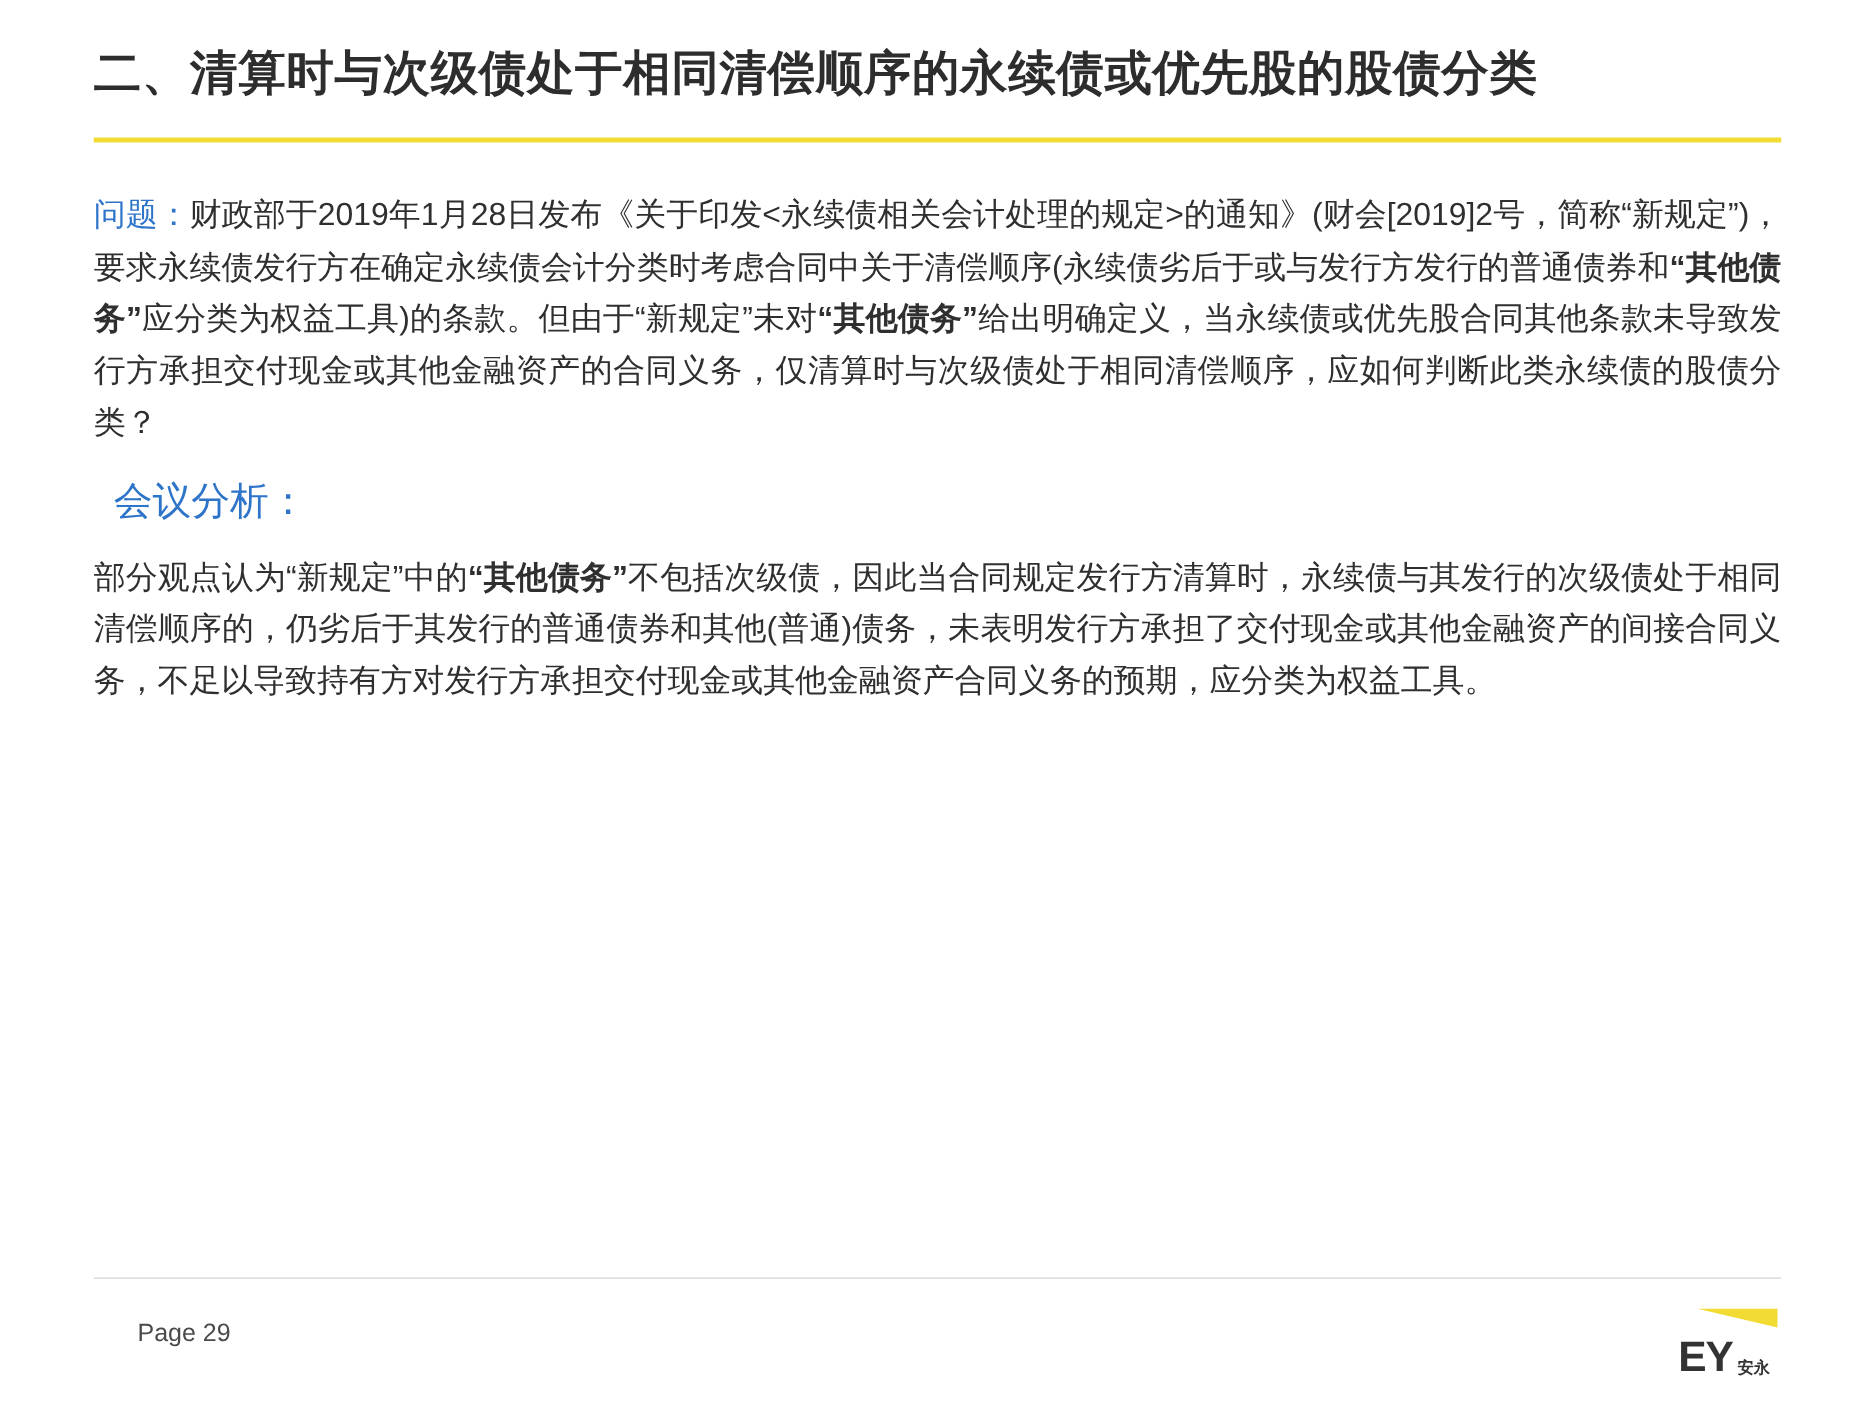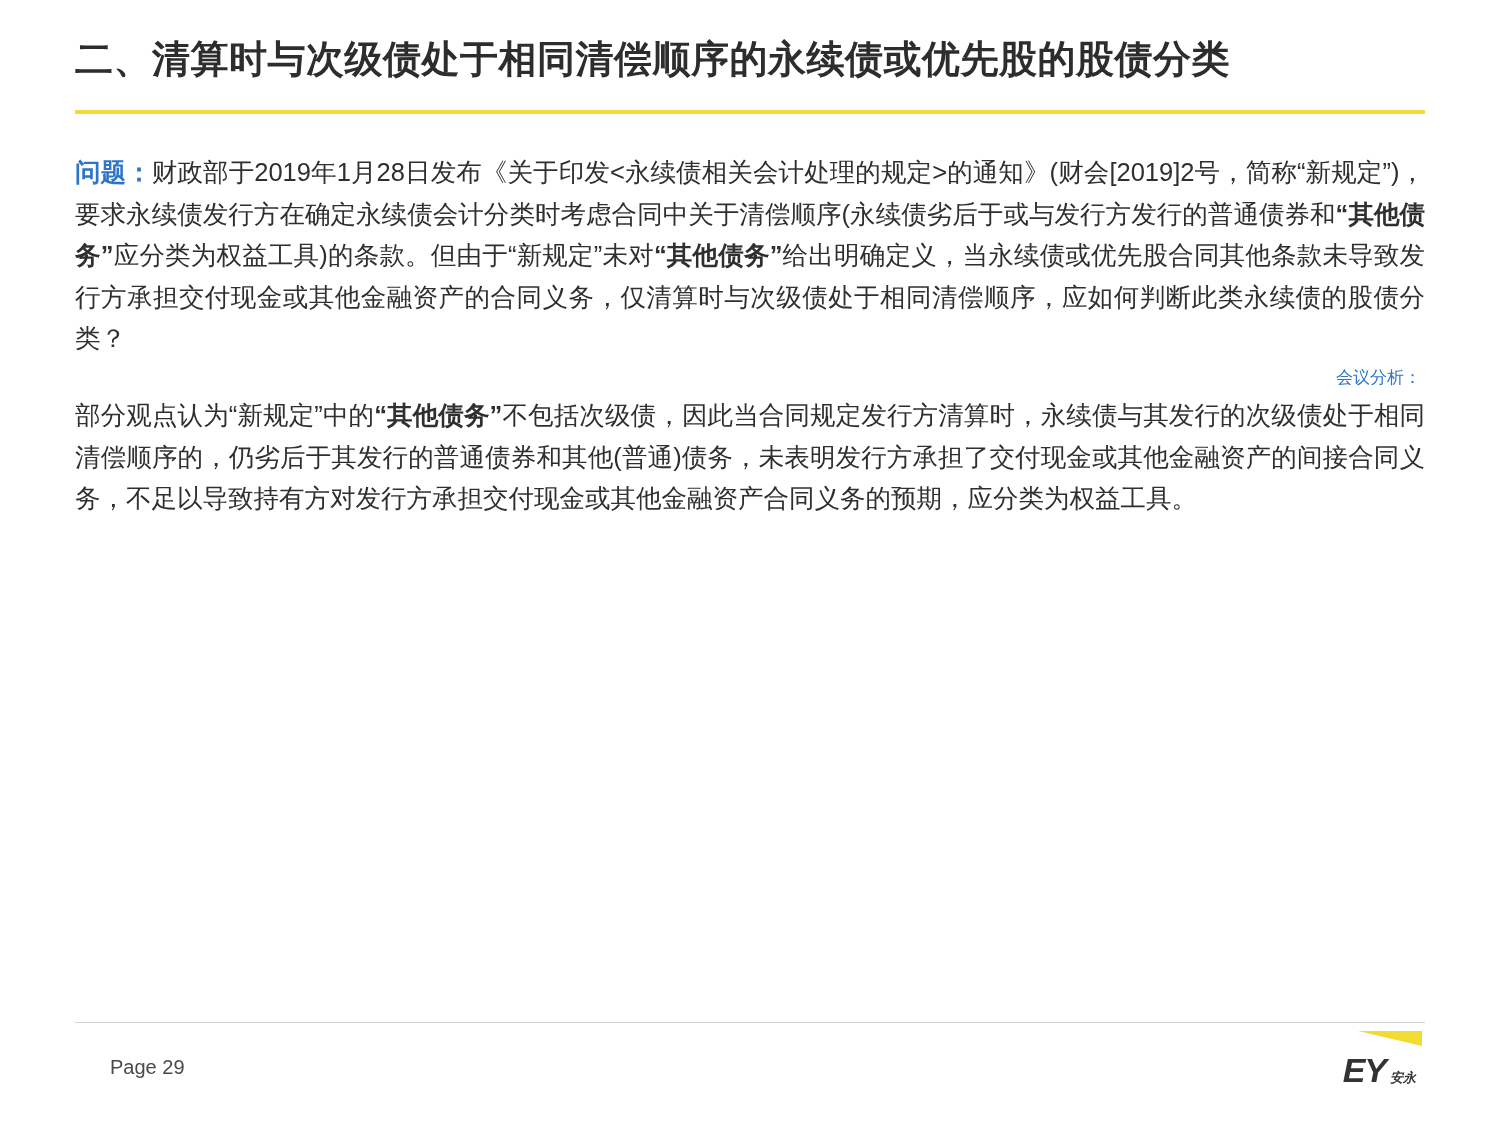--- a/index.html
+++ b/index.html
@@ -42,58 +42,55 @@
   p.para {
     margin: 0 0 0 0;
     font-size: 25.5px;
     line-height: 1.63;
     text-align: justify;
     text-justify: inter-ideograph;
     color: #2f2f2f;
   }
   .lead-bold {
     color: #2e75c9;
-    font-weight: bold;
   }
   .b {
     font-weight: bold;
   }
   .gap-lg { margin-top: 34px; }
   .gap-md { margin-top: 22px; }
   .gap-sm { margin-top: 12px; }
   .section-head {
-    font-size: 17px;
+    font-size: 31px;
     color: #2e75c9;
     line-height: 1.6;
-    margin: 4px;
-    text-align: right;
+    margin: 16px;
   }
   .footer-rule {
     position: absolute;
     left: 75px;
     right: 75px;
     bottom: 96px;
     height: 1px;
     background: #d4d4d4;
   }
   .page-number {
     position: absolute;
     left: 78px;
     bottom: 40px;
     font-size: 20px;
     color: #4a4a4a;
     margin-left: 32px;
   }
   .ey-logo {
     position: absolute;
     right: 78px;
-    bottom: 32px;
+    bottom: 16px;
     width: 150px;
     height: 58px;
-    font-style: italic;
   }
   .ey-logo .bar {
     position: absolute;
     right: 0;
     top: 2px;
     width: 0;
     height: 0;
     border-style: solid;
     border-width: 0 64px 15px 0;
     border-color: transparent #f2dc34 transparent transparent;

